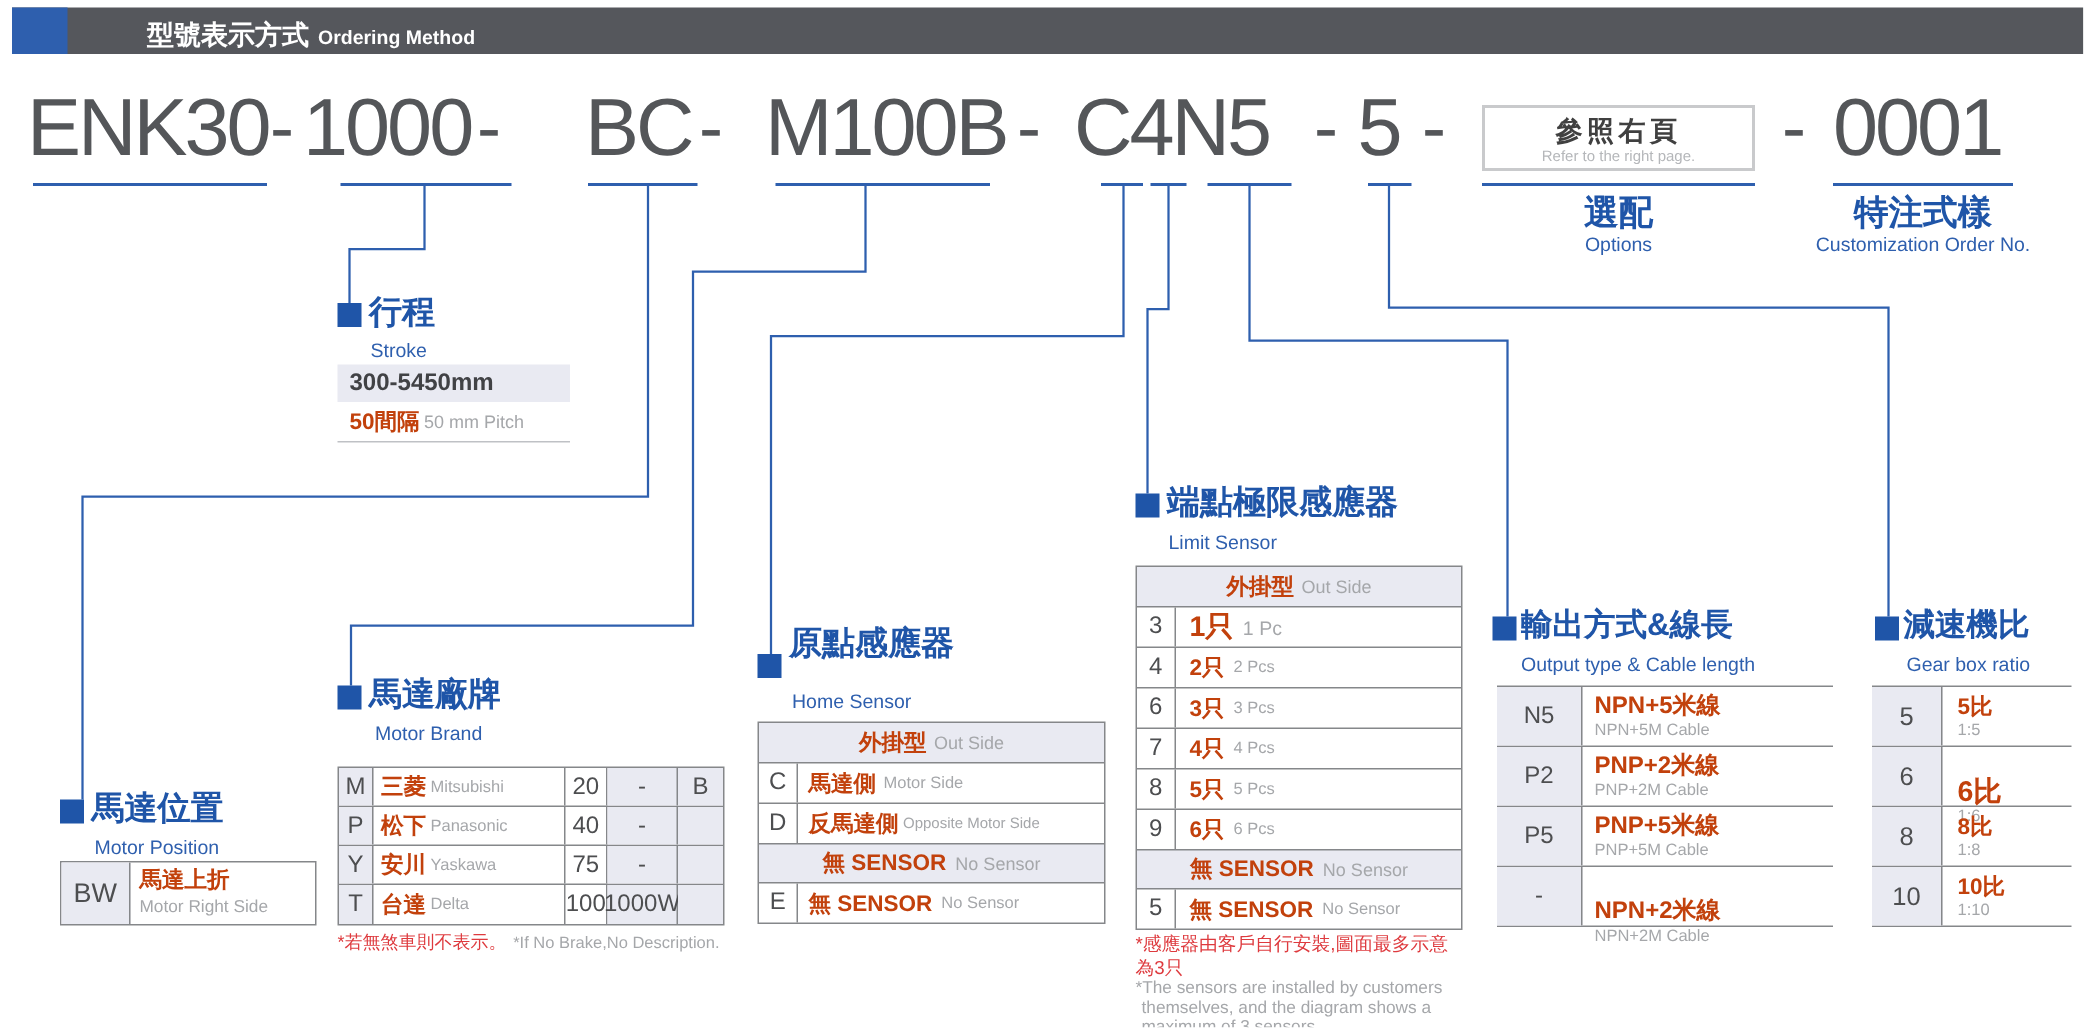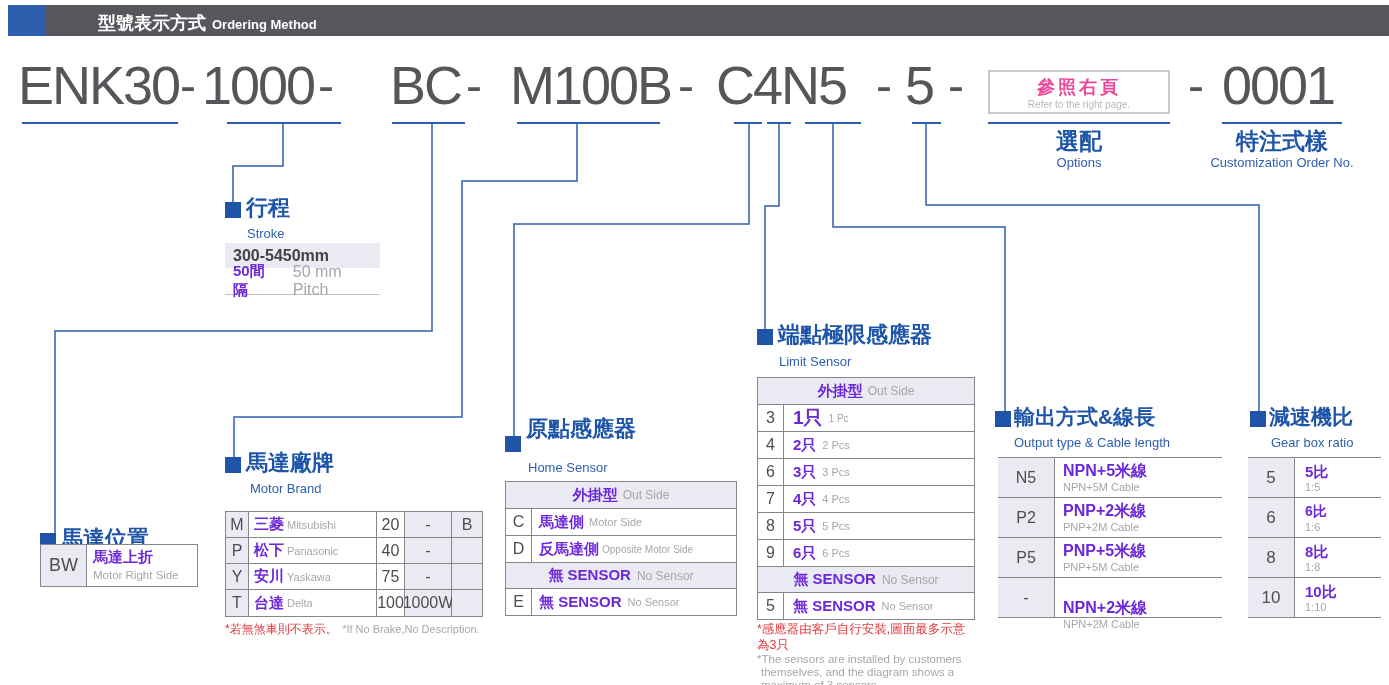--- a/index.html
+++ b/index.html
@@ -8,41 +8,41 @@
   
   .hdr-bar{position:absolute;left:8px;top:5px;width:1381px;height:31px;background:#55575c;}
   .hdr-sq{position:absolute;left:8px;top:5px;width:37px;height:31px;background:#2e5fae;}
   .hdr-title{position:absolute;left:98px;top:11px;color:#fff;font-size:18px;font-weight:bold;white-space:nowrap;}
   .hdr-title .en{font-size:13px;margin-left:6px;}
   
   .seg{position:absolute;top:58px;font-size:54px;letter-spacing:-2px;color:#545659;line-height:1;white-space:nowrap;}
   .dash{position:absolute;top:58px;font-size:48px;color:#545659;line-height:1.15;}
   .opt-box{position:absolute;left:988px;top:70px;width:178px;height:40px;border:2px solid #c9cacc;
            text-align:center;box-sizing:content-box;}
-  .opt-box .zh{display:block;margin-top:3px;font-size:18px;letter-spacing:3px;color:#ec4899;font-weight:bold;}
+  .opt-box .zh{display:block;margin-top:3px;font-size:18px;letter-spacing:3px;color:#404040;font-weight:bold;}
   .opt-box .en{display:block;font-size:10px;color:#b5b7ba;margin-top:0px;}
   
   .ul{position:absolute;top:122px;height:2px;background:#2e5fae;}
   
   .biglbl{position:absolute;text-align:center;}
   .biglbl .zh{display:block;font-size:23px;font-weight:bold;color:#1f55a8;line-height:28px;}
   .biglbl .en{display:block;font-size:13px;color:#2e5fae;line-height:16px;}
   
   .lines{position:absolute;left:0;top:0;pointer-events:none;}
   
   .sec-sq{position:absolute;width:16px;height:16px;background:#1f55a8;}
   .sec-zh{position:absolute;font-size:22px;font-weight:bold;color:#1f55a8;line-height:26px;white-space:nowrap;}
   .sec-en{position:absolute;font-size:13px;color:#2e5fae;white-space:nowrap;}
   
   .tbl{position:absolute;box-sizing:border-box;background:#fff;}
   .row{display:flex;align-items:center;box-sizing:border-box;}
   .cell{box-sizing:border-box;height:100%;display:flex;align-items:center;}
   .codecell{justify-content:center;font-size:16px;color:#4d4e50;}
   .gray{background:#e9eaf2;}
-  .zh-b{font-weight:bold;color:#6d28d9;}
+  .zh-b{font-weight:bold;color:#c2410c;}
   .en-g{color:#a5a7aa;}
   .bordered{border:1px solid #85878a;}
   .bt{border-top:1px solid #85878a;}
   .br{border-right:1px solid #85878a;}
   .bb{border-bottom:1px solid #85878a;}
   .footnote{position:absolute;white-space:nowrap;}
   .red{color:#de3a3e;}
 </style>
 </head>
 <body>
@@ -106,28 +106,28 @@
 
   <div class="sec-sq" style="left:225px;top:202px"></div>
   <div class="sec-zh" style="left:246px;top:195px">行程</div>
   <div class="sec-en" style="left:247px;top:226px">Stroke</div>
   <div class="tbl" style="left:225px;top:243px;width:155px">
     <div class="row gray" style="height:25px;padding-left:8px">
       <span style="font-size:16px;font-weight:bold;color:#414245">300-5450mm</span>
     </div>
     <div class="row" style="height:27px;padding-left:8px;border-bottom:1px solid #bfc1c5">
       <span class="zh-b" style="font-size:15px">50間隔</span>
-      <span class="en-g" style="font-size:16px;margin-left:14px">50 mm Pitch</span>
+      <span class="en-g" style="font-size:12px;margin-left:3px">50 mm Pitch</span>
     </div>
   </div>
 
   <div class="sec-sq" style="left:40px;top:533px"></div>
   <div class="sec-zh" style="left:61px;top:526px">馬達位置</div>
   <div class="sec-en" style="left:63px;top:557px">Motor Position</div>
-  <div class="tbl bordered" style="left:40px;top:544px;width:158px;height:43px;display:flex">
+  <div class="tbl bordered" style="left:40px;top:574px;width:171px;height:43px;display:flex">
     <div class="cell codecell gray br" style="width:46px;font-size:18px">BW</div>
     <div class="cell" style="flex:1;padding-left:6px;display:block">
       <div class="zh-b" style="font-size:15px;line-height:22px;margin-top:1px">馬達上折</div>
       <div class="en-g" style="font-size:11.5px;line-height:15px">Motor Right Side</div>
     </div>
   </div>
 
   <div class="sec-sq" style="left:225px;top:457px"></div>
   <div class="sec-zh" style="left:246px;top:450px">馬達廠牌</div>
   <div class="sec-en" style="left:250px;top:481px">Motor Brand</div>
@@ -218,21 +218,21 @@
   <div class="sec-en" style="left:779px;top:354px">Limit Sensor</div>
   <div class="tbl bordered" style="left:757px;top:377px;width:218px">
     <div class="row gray" style="height:26px;justify-content:center">
       <span class="zh-b" style="font-size:15px">外掛型</span>
       <span class="en-g" style="font-size:12px;margin-left:5px">Out Side</span>
     </div>
     <div class="row bt" style="height:27px">
       <div class="cell codecell br" style="width:26px">3</div>
       <div class="cell" style="flex:1;padding-left:9px">
           <span class="zh-b" style="font-size:19px">1只</span>
-          <span class="en-g" style="font-size:10px;margin-left:6px">1 Pc</span>
+          <span class="en-g" style="font-size:13px;margin-left:6px">1 Pc</span>
         </div>
     </div>
     <div class="row bt" style="height:27px">
       <div class="cell codecell br" style="width:26px">4</div>
       <div class="cell" style="flex:1;padding-left:9px">
           <span class="zh-b" style="font-size:15px">2只</span>
           <span class="en-g" style="font-size:11px;margin-left:6px">2 Pcs</span>
         </div>
     </div>
     <div class="row bt" style="height:27px">
@@ -326,21 +326,21 @@
     <div class="row bb" style="height:40px">
       <div class="cell codecell gray br" style="width:47px;font-size:17px">5</div>
       <div class="cell" style="flex:1;padding-left:10px;display:block">
         <div class="zh-b" style="font-size:15px;line-height:19px;margin-top:4px">5比</div>
         <div class="en-g" style="font-size:11px;line-height:13px">1:5</div>
       </div>
     </div>
     <div class="row bb" style="height:40px">
       <div class="cell codecell gray br" style="width:47px;font-size:17px">6</div>
       <div class="cell" style="flex:1;padding-left:10px;display:block">
-        <div class="zh-b" style="font-size:14px;line-height:19px;margin-top:4px">6比</div>
+        <div class="zh-b" style="font-size:19px;line-height:19px;margin-top:21px">6比</div>
         <div class="en-g" style="font-size:11px;line-height:13px">1:6</div>
       </div>
     </div>
     <div class="row bb" style="height:40px">
       <div class="cell codecell gray br" style="width:47px;font-size:17px">8</div>
       <div class="cell" style="flex:1;padding-left:10px;display:block">
         <div class="zh-b" style="font-size:15px;line-height:19px;margin-top:4px">8比</div>
         <div class="en-g" style="font-size:11px;line-height:13px">1:8</div>
       </div>
     </div>

